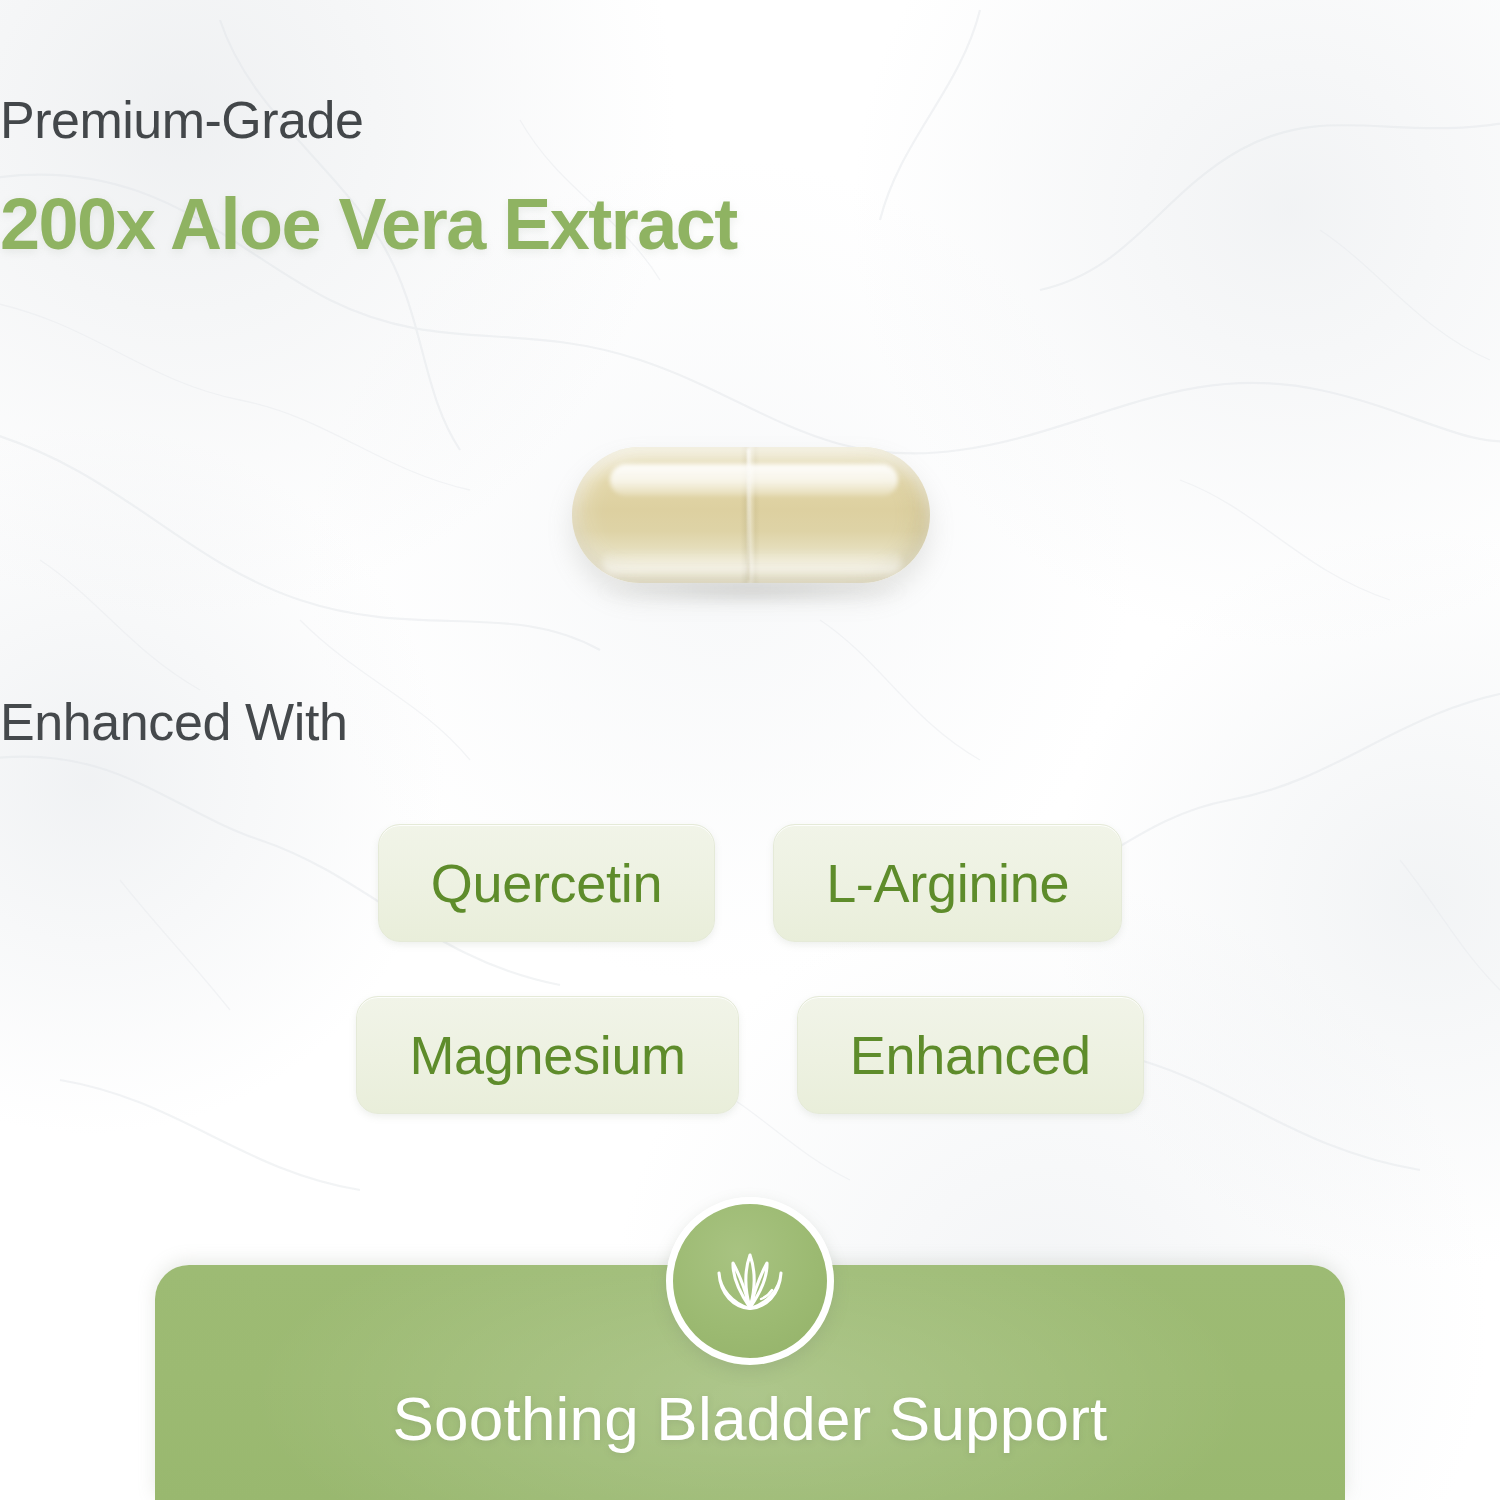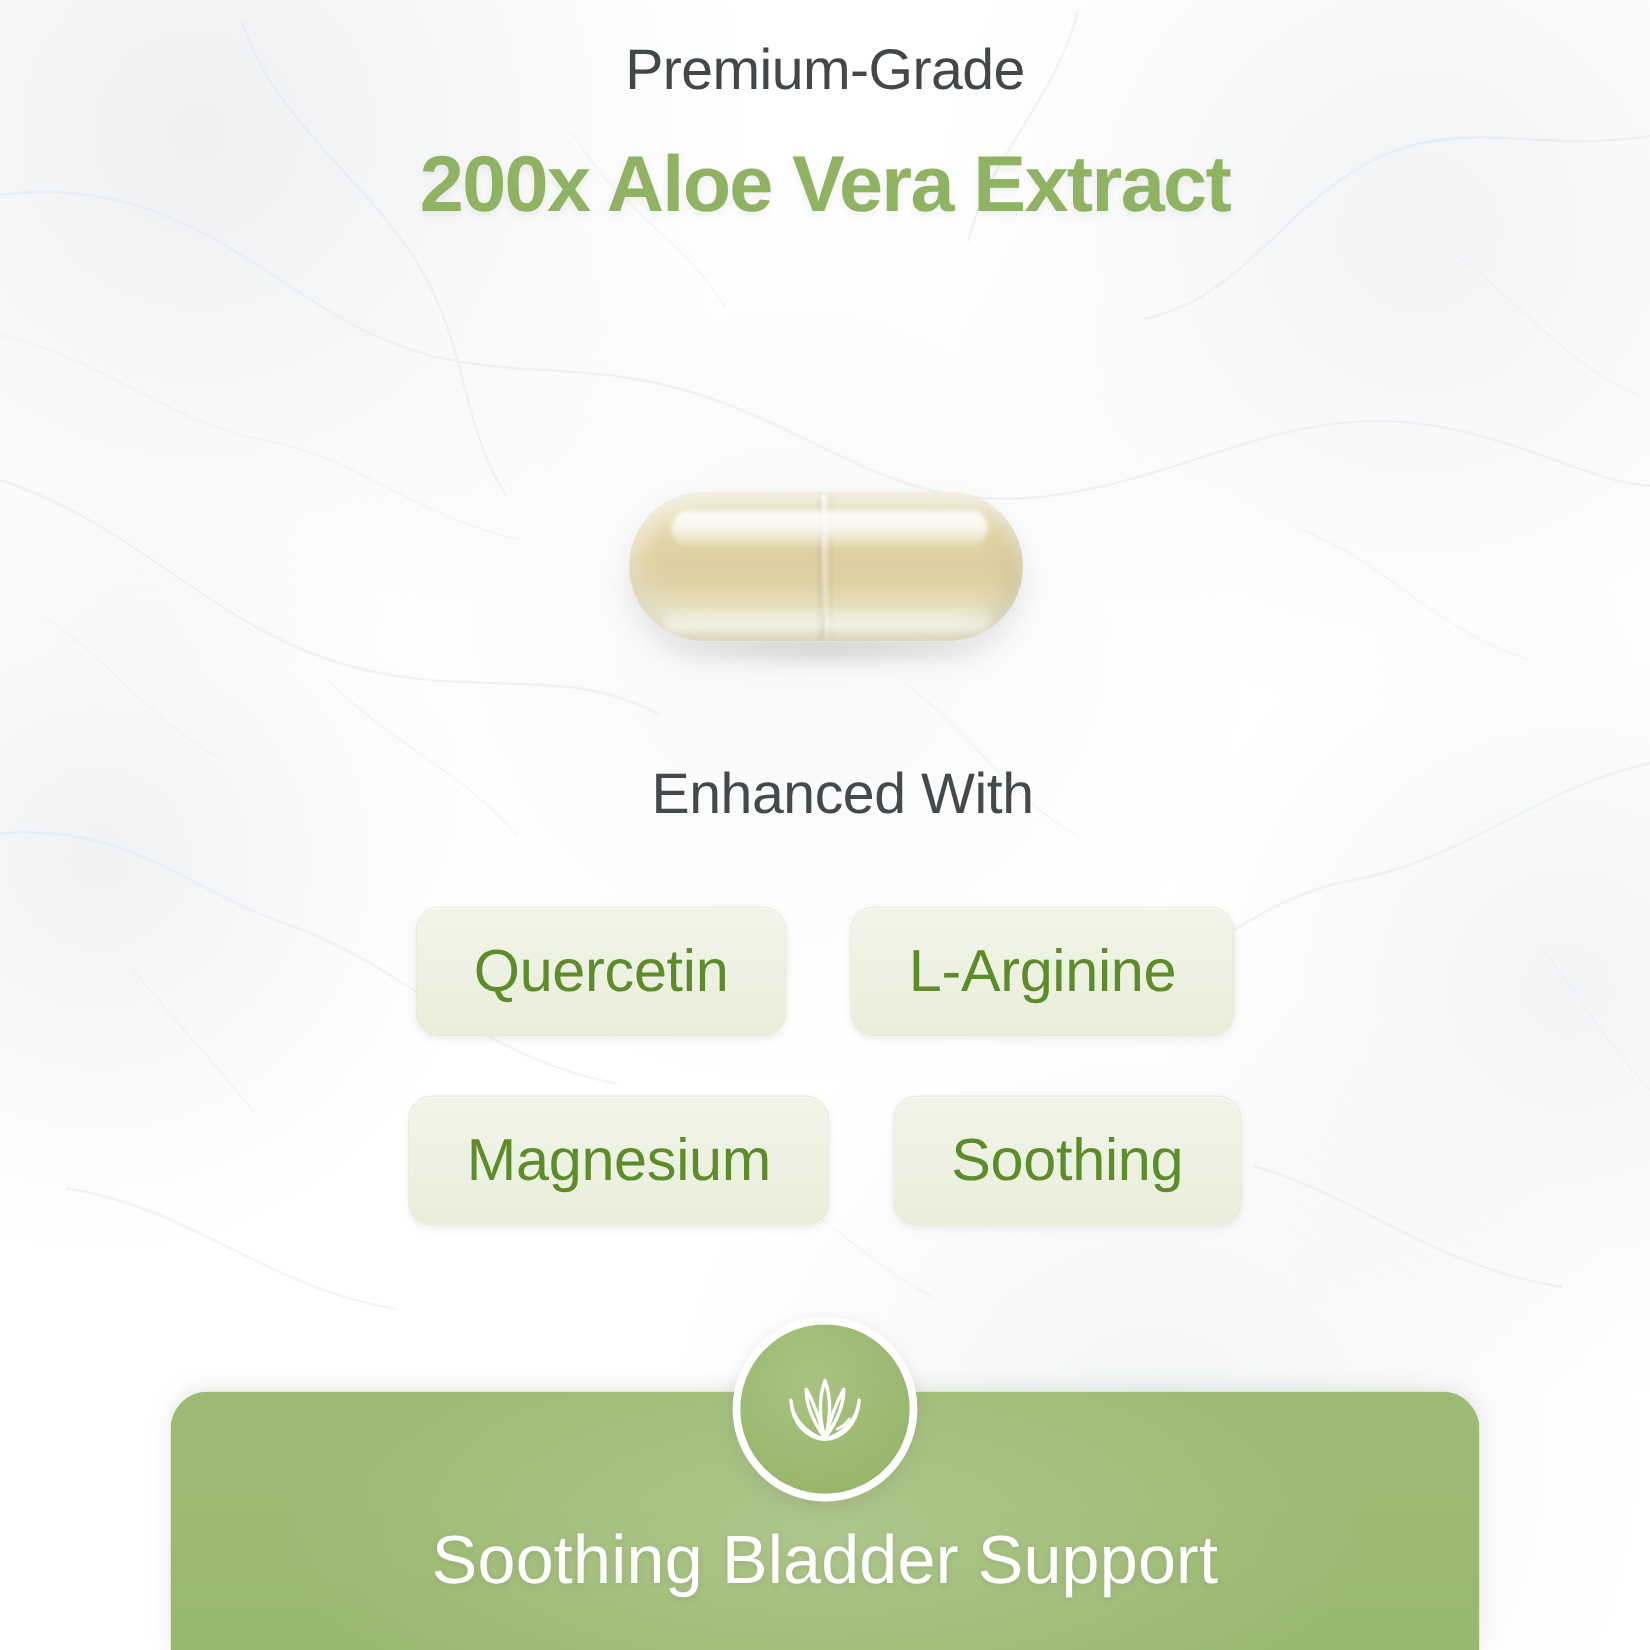--- a/index.html
+++ b/index.html
@@ -42,22 +42,21 @@
     position:absolute;
     inset:0;
     opacity:0.55;
   }
 
   
   .header {
     position:absolute;
     top:0; left:0;
     width:1500px;
-    text-align:center;
-    padding-top:36px;
+    padding-top:92px;
   }
   .eyebrow {
     font-size:52px;
     font-weight:400;
     color:#43474a;
     letter-spacing:-0.5px;
     line-height:1.1;
   }
   .headline {
     margin-top:38px;
@@ -146,26 +145,24 @@
     border-radius:50%;
     background:radial-gradient(ellipse at center, rgba(120,120,115,0.20) 0%, rgba(120,120,115,0.0) 72%);
     filter:blur(6px);
   }
 
   
   .section-title {
     position:absolute;
     left:0; top:692px;
     width:1500px;
-    text-align:center;
     font-size:52px;
     font-weight:400;
     color:#45494c;
     letter-spacing:-0.4px;
-    padding-left:32px;
   }
 
   
   .pill-row {
     position:absolute;
     left:0;
     width:1500px;
     display:flex;
     justify-content:center;
     align-items:center;
@@ -293,21 +290,21 @@
     <div class="pill">
       <span class="pill-label">L-Arginine</span>
     </div>
   </div>
 
   <div class="pill-row row2">
     <div class="pill">
       <span class="pill-label">Magnesium</span>
     </div>
     <div class="pill">
-      <span class="pill-label">Soothing</span>
+      <span class="pill-label">Enhanced</span>
     </div>
   </div>
 
   <div class="badge">
     <svg width="104" height="104" viewBox="0 0 104 104" fill="none" stroke="#ffffff" stroke-width="3.1" stroke-linecap="round" stroke-linejoin="round">
 
       <path d="M52 26 C57 40 58.5 56 52 79 C45.5 56 47 40 52 26 Z"></path>
 
       <path d="M35 34 C41 45 47 60 51.6 78 C42 64 34.5 49 35 34 Z"></path>
 

